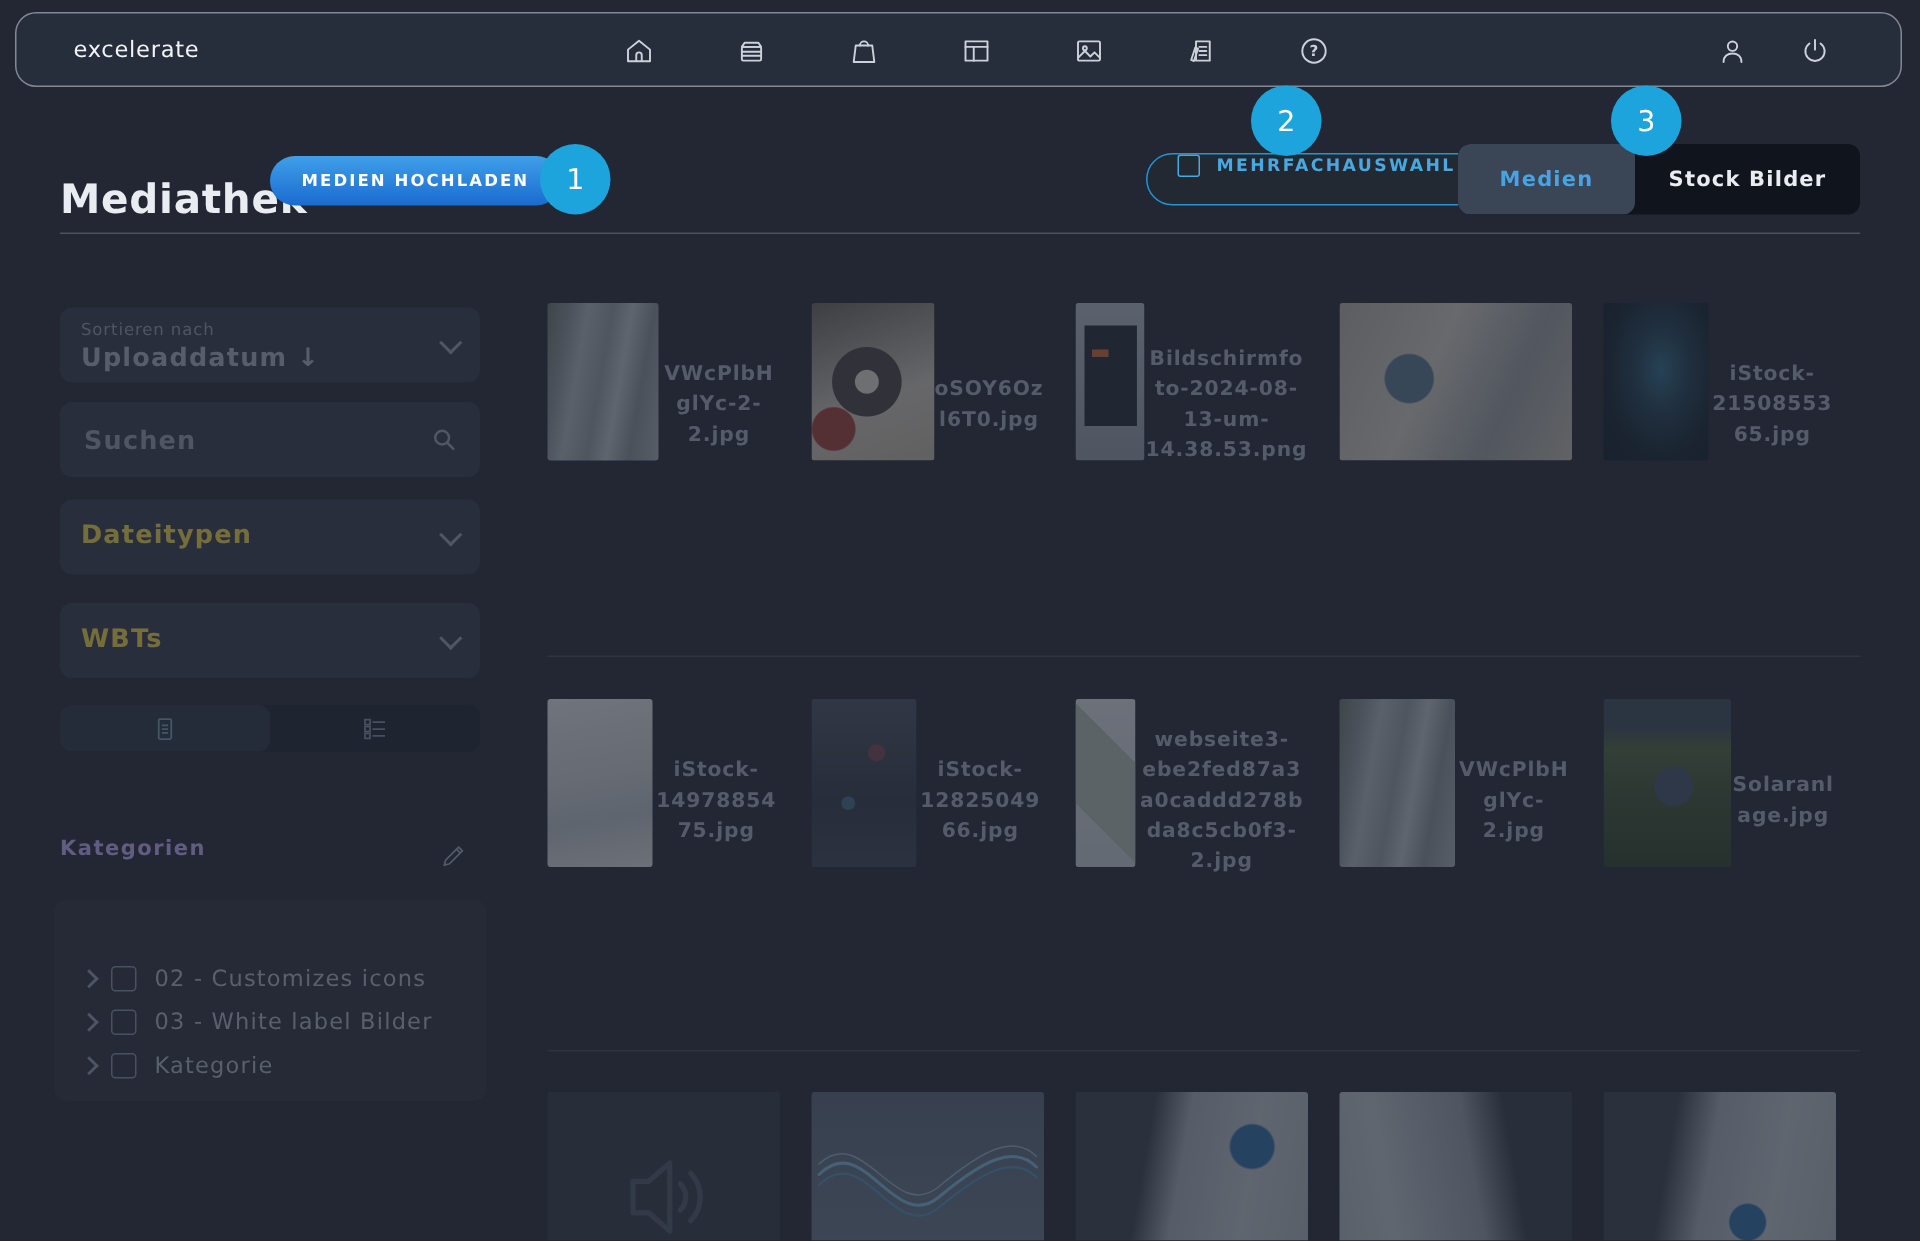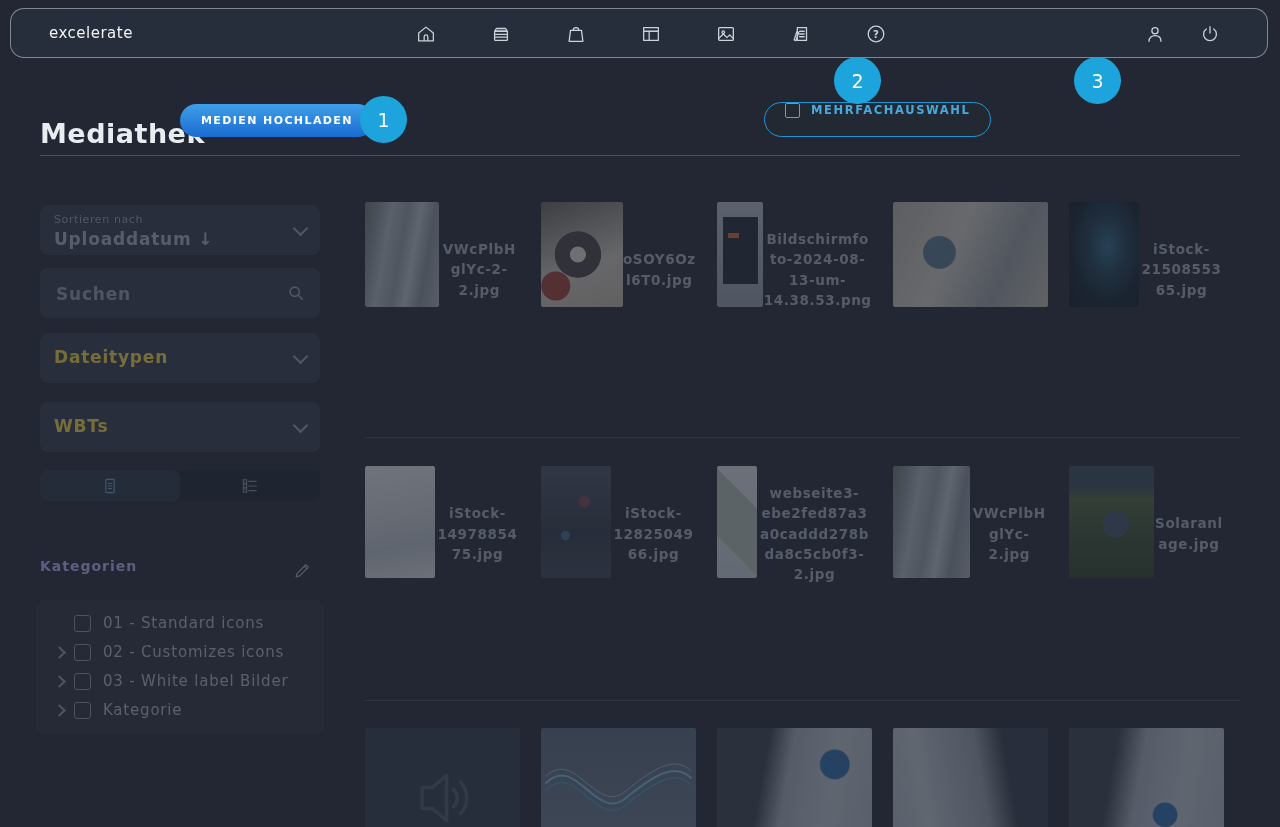--- a/index.html
+++ b/index.html
@@ -239,24 +239,20 @@
         <div class="cat-title">Kategorien</div>
         <span class="pencil">
           <svg viewBox="0 0 24 24">
               <path d="M5 19 l1.2 -4.2 L16.5 4.5 l3 3 L9.2 17.8 Z"></path>
               <line x1="14.8" y1="6.2" x2="17.8" y2="9.2"></line>
             </svg>
         </span>
       </div>
 
       <div class="cat-panel">
-        <div class="cat-row" style="top:10px">
-          <span class="cat-box"></span>
-          <span class="cat-lbl">01 - Standard icons</span>
-        </div>
         <div class="cat-row" style="top:39px">
           <span class="cat-chev"></span>
           <span class="cat-box"></span>
           <span class="cat-lbl">02 - Customizes icons</span>
         </div>
         <div class="cat-row" style="top:68px">
           <span class="cat-chev"></span>
           <span class="cat-box"></span>
           <span class="cat-lbl">03 - White label Bilder</span>
         </div>
@@ -356,18 +352,22 @@
   </div>
 
   <h1 class="page-title">Mediathek</h1>
   <button class="upload-btn">MEDIEN HOCHLADEN</button>
 
   <div class="multi-btn">
     <span class="multi-box"></span>
     <span>MEHRFACHAUSWAHL</span>
   </div>
 
+  <div class="tabs">
+    <div class="tab active">Medien</div>
+    <div class="tab inactive">Stock Bilder</div>
+  </div>
 
   <div class="badge badge-1">1</div>
   <div class="badge badge-2">2</div>
   <div class="badge badge-3">3</div>
 
 </div>
 
 </body></html>

